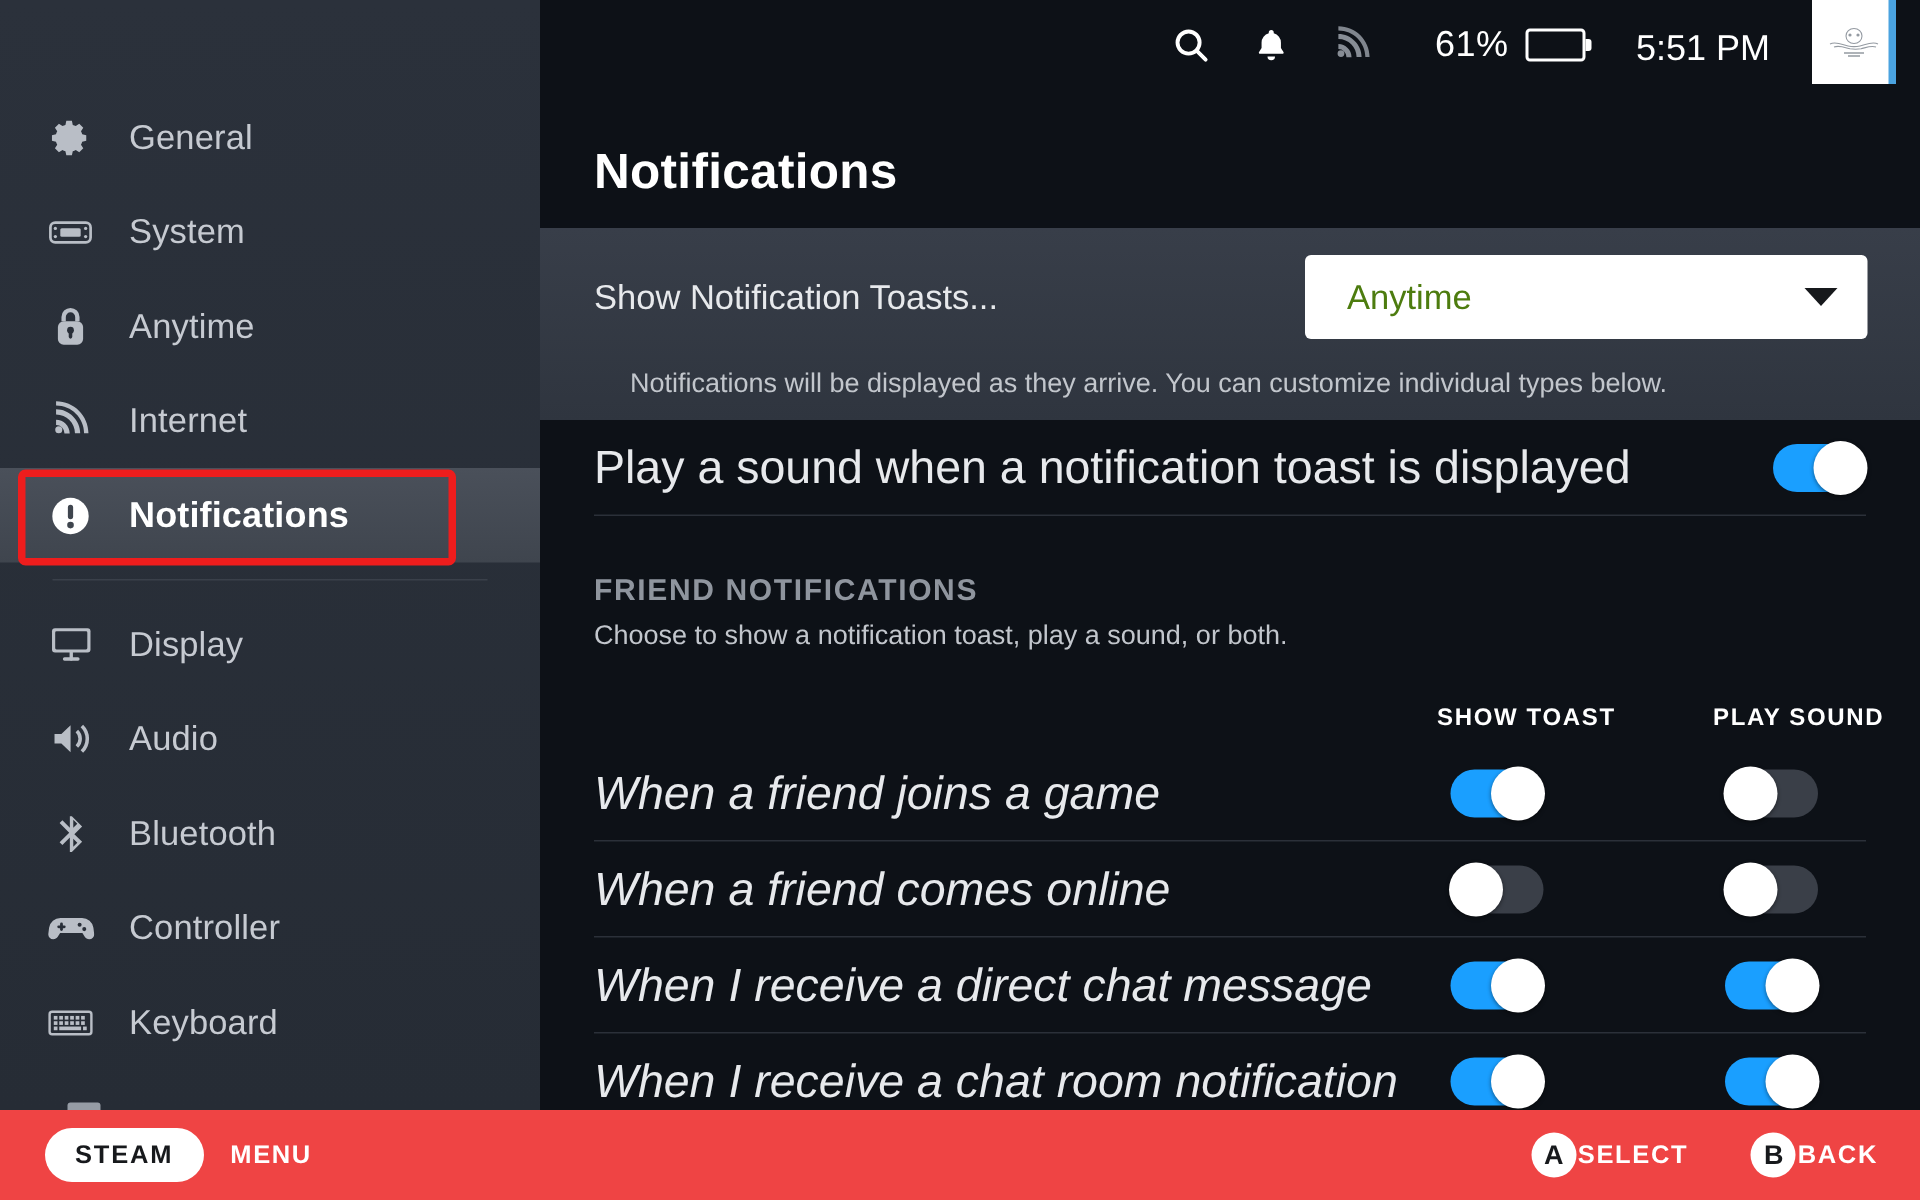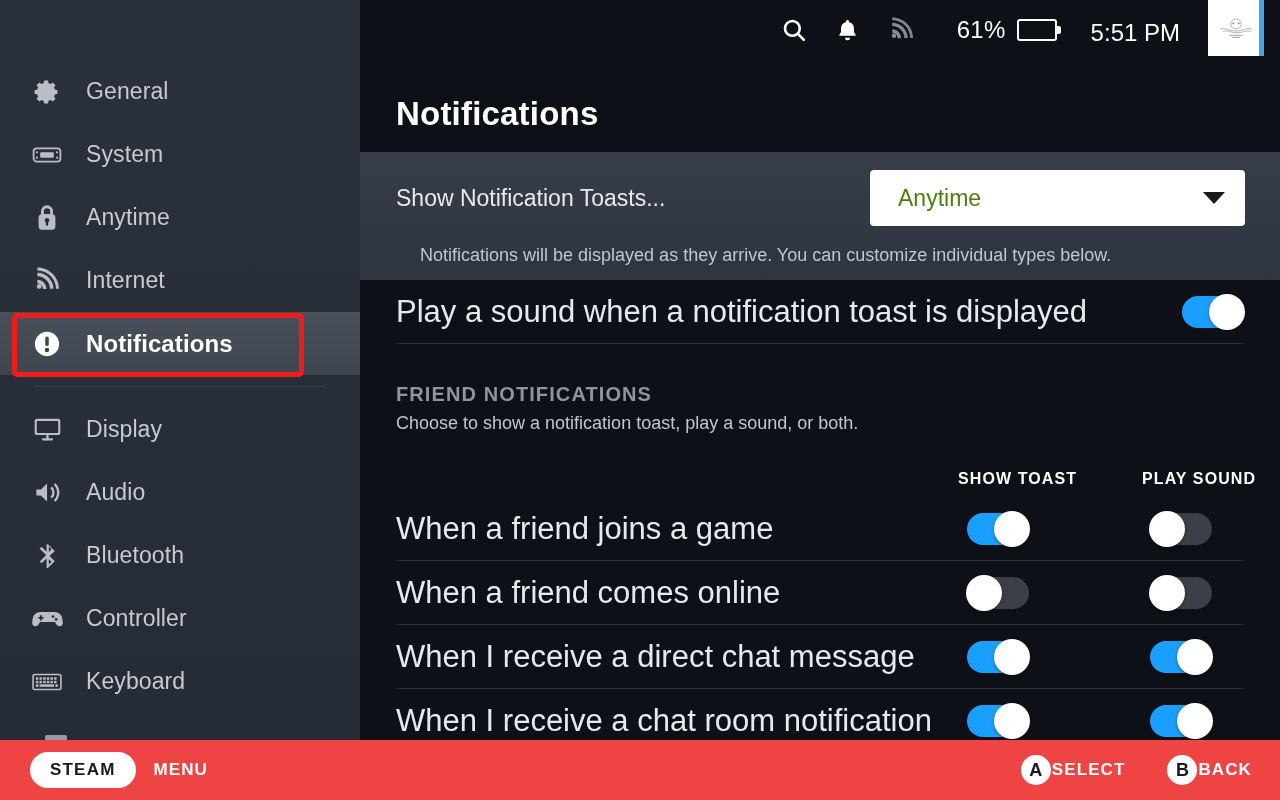--- a/index.html
+++ b/index.html
@@ -329,20 +329,21 @@
   }
   .col-head.toast { left: 598px; }
   .col-head.sound { left: 782px; }
 
   
   .matrix {
     position: absolute;
     left: 0;
     top: 497px;
     width: 920px;
+    font-style: italic;
   }
   .mrow {
     position: relative;
     height: 63px;
     display: flex;
     align-items: center;
     padding-left: 36px;
     cursor: pointer;
   }
   .mrow .row-label { flex: none; }

